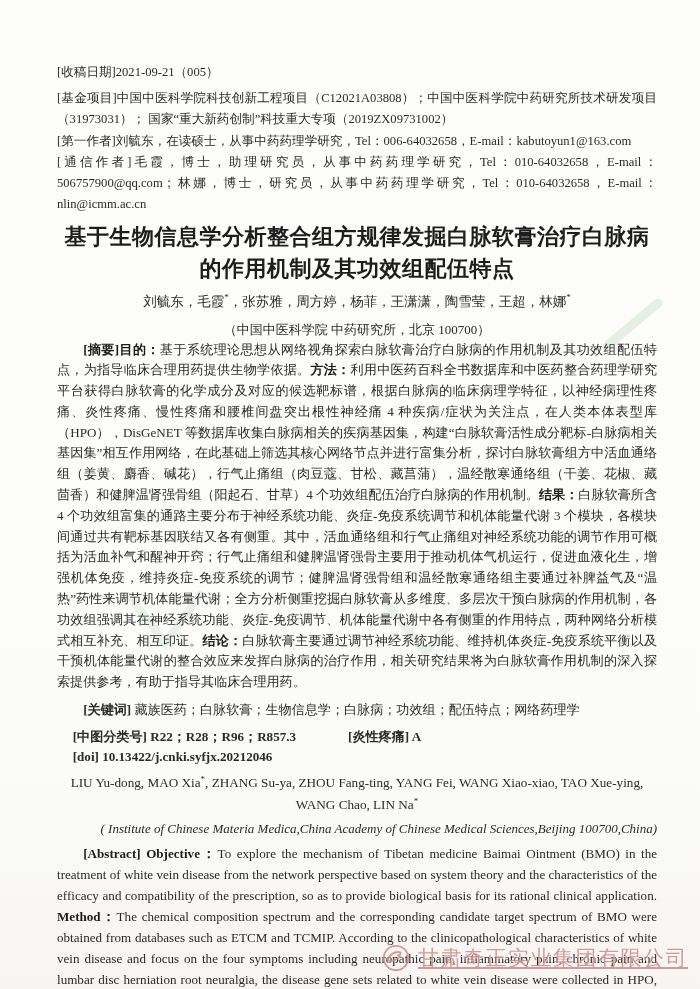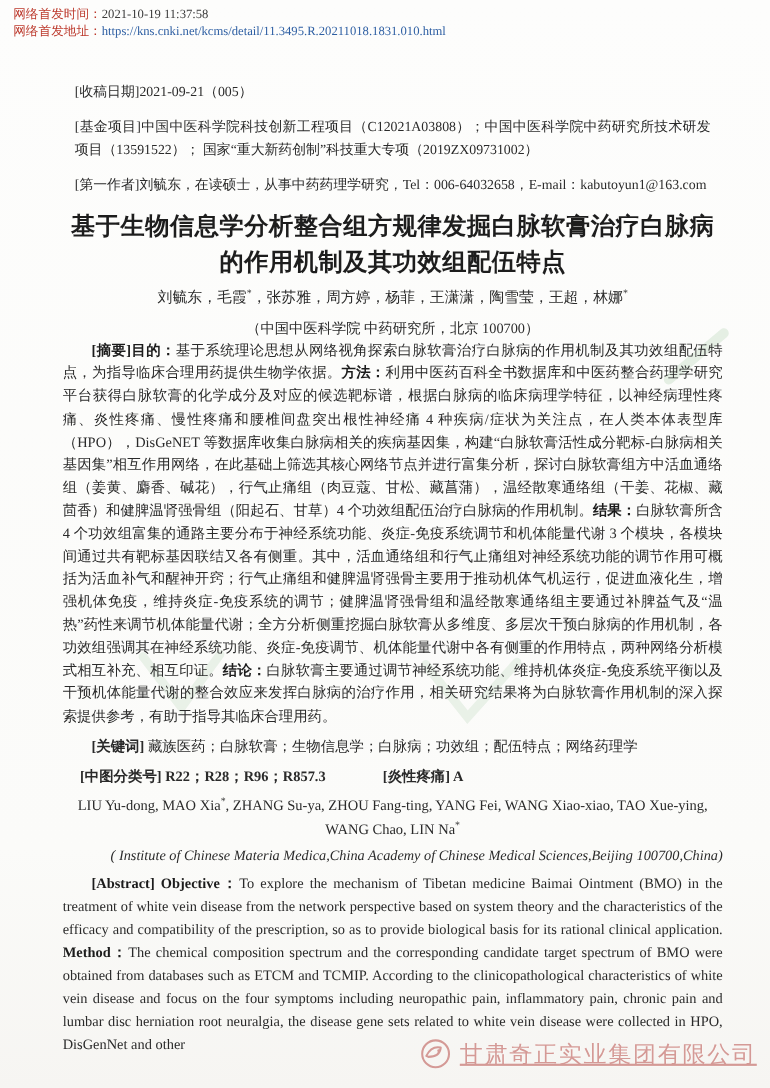--- a/index.html
+++ b/index.html
@@ -12,21 +12,21 @@
     overflow:hidden;
   }
   .page{position:absolute;inset:0;background:linear-gradient(180deg,#fdfdfc 0%,#fbfbf9 78%,#f6f5f2 100%);}
   
   .preprint-head{position:absolute;top:5px;left:12px;font-size:11.5px;line-height:16px;white-space:nowrap;}
   .red-label{color:#bc392c;}
   .time-value{color:#3a3a3a;}
   .url-value{color:#2e5fa3;text-decoration:none;}
   
   .content{position:absolute;left:57px;top:62px;width:600px;}
-  .meta{margin:11px;font-size:12.6px;line-height:21px;text-align:justify;}
+  .meta{margin:0;font-size:12.6px;line-height:21px;text-align:justify;}
   .meta.m-funding{margin-top:5px;}
   .meta.m-first{margin-top:1px;}
   .meta.m-corr{margin-top:0;}
   .cn-title{margin:6px 0 0;font-size:22px;font-weight:bold;line-height:32px;text-align:center;letter-spacing:0.5px;color:#1d1d1d;}
   .cn-authors{margin:3px 0 10px;font-size:13.5px;line-height:18px;text-align:center;}
   .cn-authors sup,.en-authors sup{font-size:9px;}
   .cn-affil{margin:6px 0 0;font-size:13px;line-height:17px;text-align:center;}
   .cn-abstract{margin:2px 0 0;font-size:13.1px;line-height:20.8px;text-align:justify;text-indent:2em;}
   .cn-abstract b,.en-abstract b{color:#1c1c1c;}
   .keywords{margin:8px 0 0;font-size:13.1px;line-height:18px;text-indent:2em;}
@@ -58,47 +58,41 @@
   <svg class="scan-mark" style="left:600px;top:295px;" width="70" height="60">
     <path d="M8 50 L58 8" stroke="rgba(168,205,168,0.28)" stroke-width="9" fill="none" stroke-linecap="round"></path>
   </svg>
   <svg class="scan-mark" style="left:120px;top:585px;" width="90" height="70">
     <path d="M10 12 L45 58 L80 10" stroke="rgba(168,205,168,0.22)" stroke-width="8" fill="none" stroke-linecap="round"></path>
   </svg>
   <svg class="scan-mark" style="left:375px;top:590px;" width="110" height="75">
     <path d="M12 14 L50 62 L95 12" stroke="rgba(168,205,168,0.22)" stroke-width="8" fill="none" stroke-linecap="round"></path>
   </svg>
 
-  <div class="preprint-head">
-    <div>
-      <span class="red-label">网络首发时间：</span><span class="time-value">2021-10-19 11:37:58</span>
-    </div>
-    <div>
-      <span class="red-label">网络首发地址：</span><a class="url-value" href="#">https://kns.cnki.net/kcms/detail/11.3495.R.20211018.1831.010.html</a>
-    </div>
-  </div>
 
   <div class="content">
 
     <p class="meta">[收稿日期]2021-09-21（005）</p>
-    <p class="meta m-funding">[基金项目]中国中医科学院科技创新工程项目（C12021A03808）；中国中医科学院中药研究所技术研发项目（13591522）；  国家“重大新药创制”科技重大专项（2019ZX09731002）</p>
+    <p class="meta m-funding">[基金项目]中国中医科学院科技创新工程项目（C12021A03808）；中国中医科学院中药研究所技术研发项目（31973031）；  国家“重大新药创制”科技重大专项（2019ZX09731002）</p>
     <p class="meta m-first">[第一作者]刘毓东，在读硕士，从事中药药理学研究，Tel：006-64032658，E-mail：kabutoyun1@163.com</p>
+    <p class="meta m-corr">[通信作者]毛霞，博士，助理研究员，从事中药药理学研究，Tel：010-64032658，E-mail：506757900@qq.com；林娜，博士，研究员，从事中药药理学研究，Tel：010-64032658，E-mail：nlin@icmm.ac.cn</p>
 
     <h1 class="cn-title">基于生物信息学分析整合组方规律发掘白脉软膏治疗白脉病的作用机制及其功效组配伍特点</h1>
 
     <p class="cn-authors"><span>刘毓东，毛霞</span><sup>*</sup><span>，张苏雅，周方婷，杨菲，王潇潇，陶雪莹，王超，林娜</span><sup>*</sup></p>
 
     <p class="cn-affil">（中国中医科学院 中药研究所，北京 100700）</p>
 
     <p class="cn-abstract"><b>[摘要]目的：</b><span>基于系统理论思想从网络视角探索白脉软膏治疗白脉病的作用机制及其功效组配伍特点，为指导临床合理用药提供生物学依据。</span><b>方法：</b><span>利用中医药百科全书数据库和中医药整合药理学研究平台获得白脉软膏的化学成分及对应的候选靶标谱，根据白脉病的临床病理学特征，以神经病理性疼痛、炎性疼痛、慢性疼痛和腰椎间盘突出根性神经痛 4 种疾病/症状为关注点，在人类本体表型库（HPO），DisGeNET 等数据库收集白脉病相关的疾病基因集，构建“白脉软膏活性成分靶标-白脉病相关基因集”相互作用网络，在此基础上筛选其核心网络节点并进行富集分析，探讨白脉软膏组方中活血通络组（姜黄、麝香、碱花），行气止痛组（肉豆蔻、甘松、藏菖蒲），温经散寒通络组（干姜、花椒、藏茴香）和健脾温肾强骨组（阳起石、甘草）4 个功效组配伍治疗白脉病的作用机制。</span><b>结果：</b><span>白脉软膏所含 4 个功效组富集的通路主要分布于神经系统功能、炎症-免疫系统调节和机体能量代谢 3 个模块，各模块间通过共有靶标基因联结又各有侧重。其中，活血通络组和行气止痛组对神经系统功能的调节作用可概括为活血补气和醒神开窍；行气止痛组和健脾温肾强骨主要用于推动机体气机运行，促进血液化生，增强机体免疫，维持炎症-免疫系统的调节；健脾温肾强骨组和温经散寒通络组主要通过补脾益气及“温热”药性来调节机体能量代谢；全方分析侧重挖掘白脉软膏从多维度、多层次干预白脉病的作用机制，各功效组强调其在神经系统功能、炎症-免疫调节、机体能量代谢中各有侧重的作用特点，两种网络分析模式相互补充、相互印证。</span><b>结论：</b><span>白脉软膏主要通过调节神经系统功能、维持机体炎症-免疫系统平衡以及干预机体能量代谢的整合效应来发挥白脉病的治疗作用，相关研究结果将为白脉软膏作用机制的深入探索提供参考，有助于指导其临床合理用药。</span></p>
 
     <p class="keywords"><b>[关键词]</b><span> 藏族医药；白脉软膏；生物信息学；白脉病；功效组；配伍特点；网络药理学</span></p>
 
     <p class="class-line"><span>[中图分类号]</span><span> R22；R28；R96；R857.3</span><span class="gap-wide"></span><span>[炎性疼痛]</span><span> A</span></p>
 
+    <p class="doi-line"><span>[doi]</span><span> 10.13422/j.cnki.syfjx.20212046</span></p>
 
 
     <p class="en-authors"><span>LIU Yu-dong, MAO Xia</span><sup>*</sup><span>, ZHANG Su-ya, ZHOU Fang-ting, YANG Fei, WANG Xiao-xiao, TAO Xue-ying, WANG Chao, LIN Na</span><sup>*</sup></p>
 
     <p class="en-affil">( Institute of Chinese Materia Medica,China Academy of Chinese Medical Sciences,Beijing 100700,China)</p>
 
     <p class="en-abstract"><b>[Abstract] Objective：</b><span>To explore the mechanism of Tibetan medicine Baimai Ointment (BMO) in the treatment of white vein disease from the network perspective based on system theory and the characteristics of the efficacy and compatibility of the prescription, so as to provide biological basis for its rational clinical application. </span><b>Method：</b><span>The chemical composition spectrum and the corresponding candidate target spectrum of BMO were obtained from databases such as ETCM and TCMIP. According to the clinicopathological characteristics of white vein disease and focus on the four symptoms including neuropathic pain, inflammatory pain, chronic pain and lumbar disc herniation root neuralgia, the disease gene sets related to white vein disease were collected in HPO, DisGenNet and other</span></p>
 
   </div>
 

